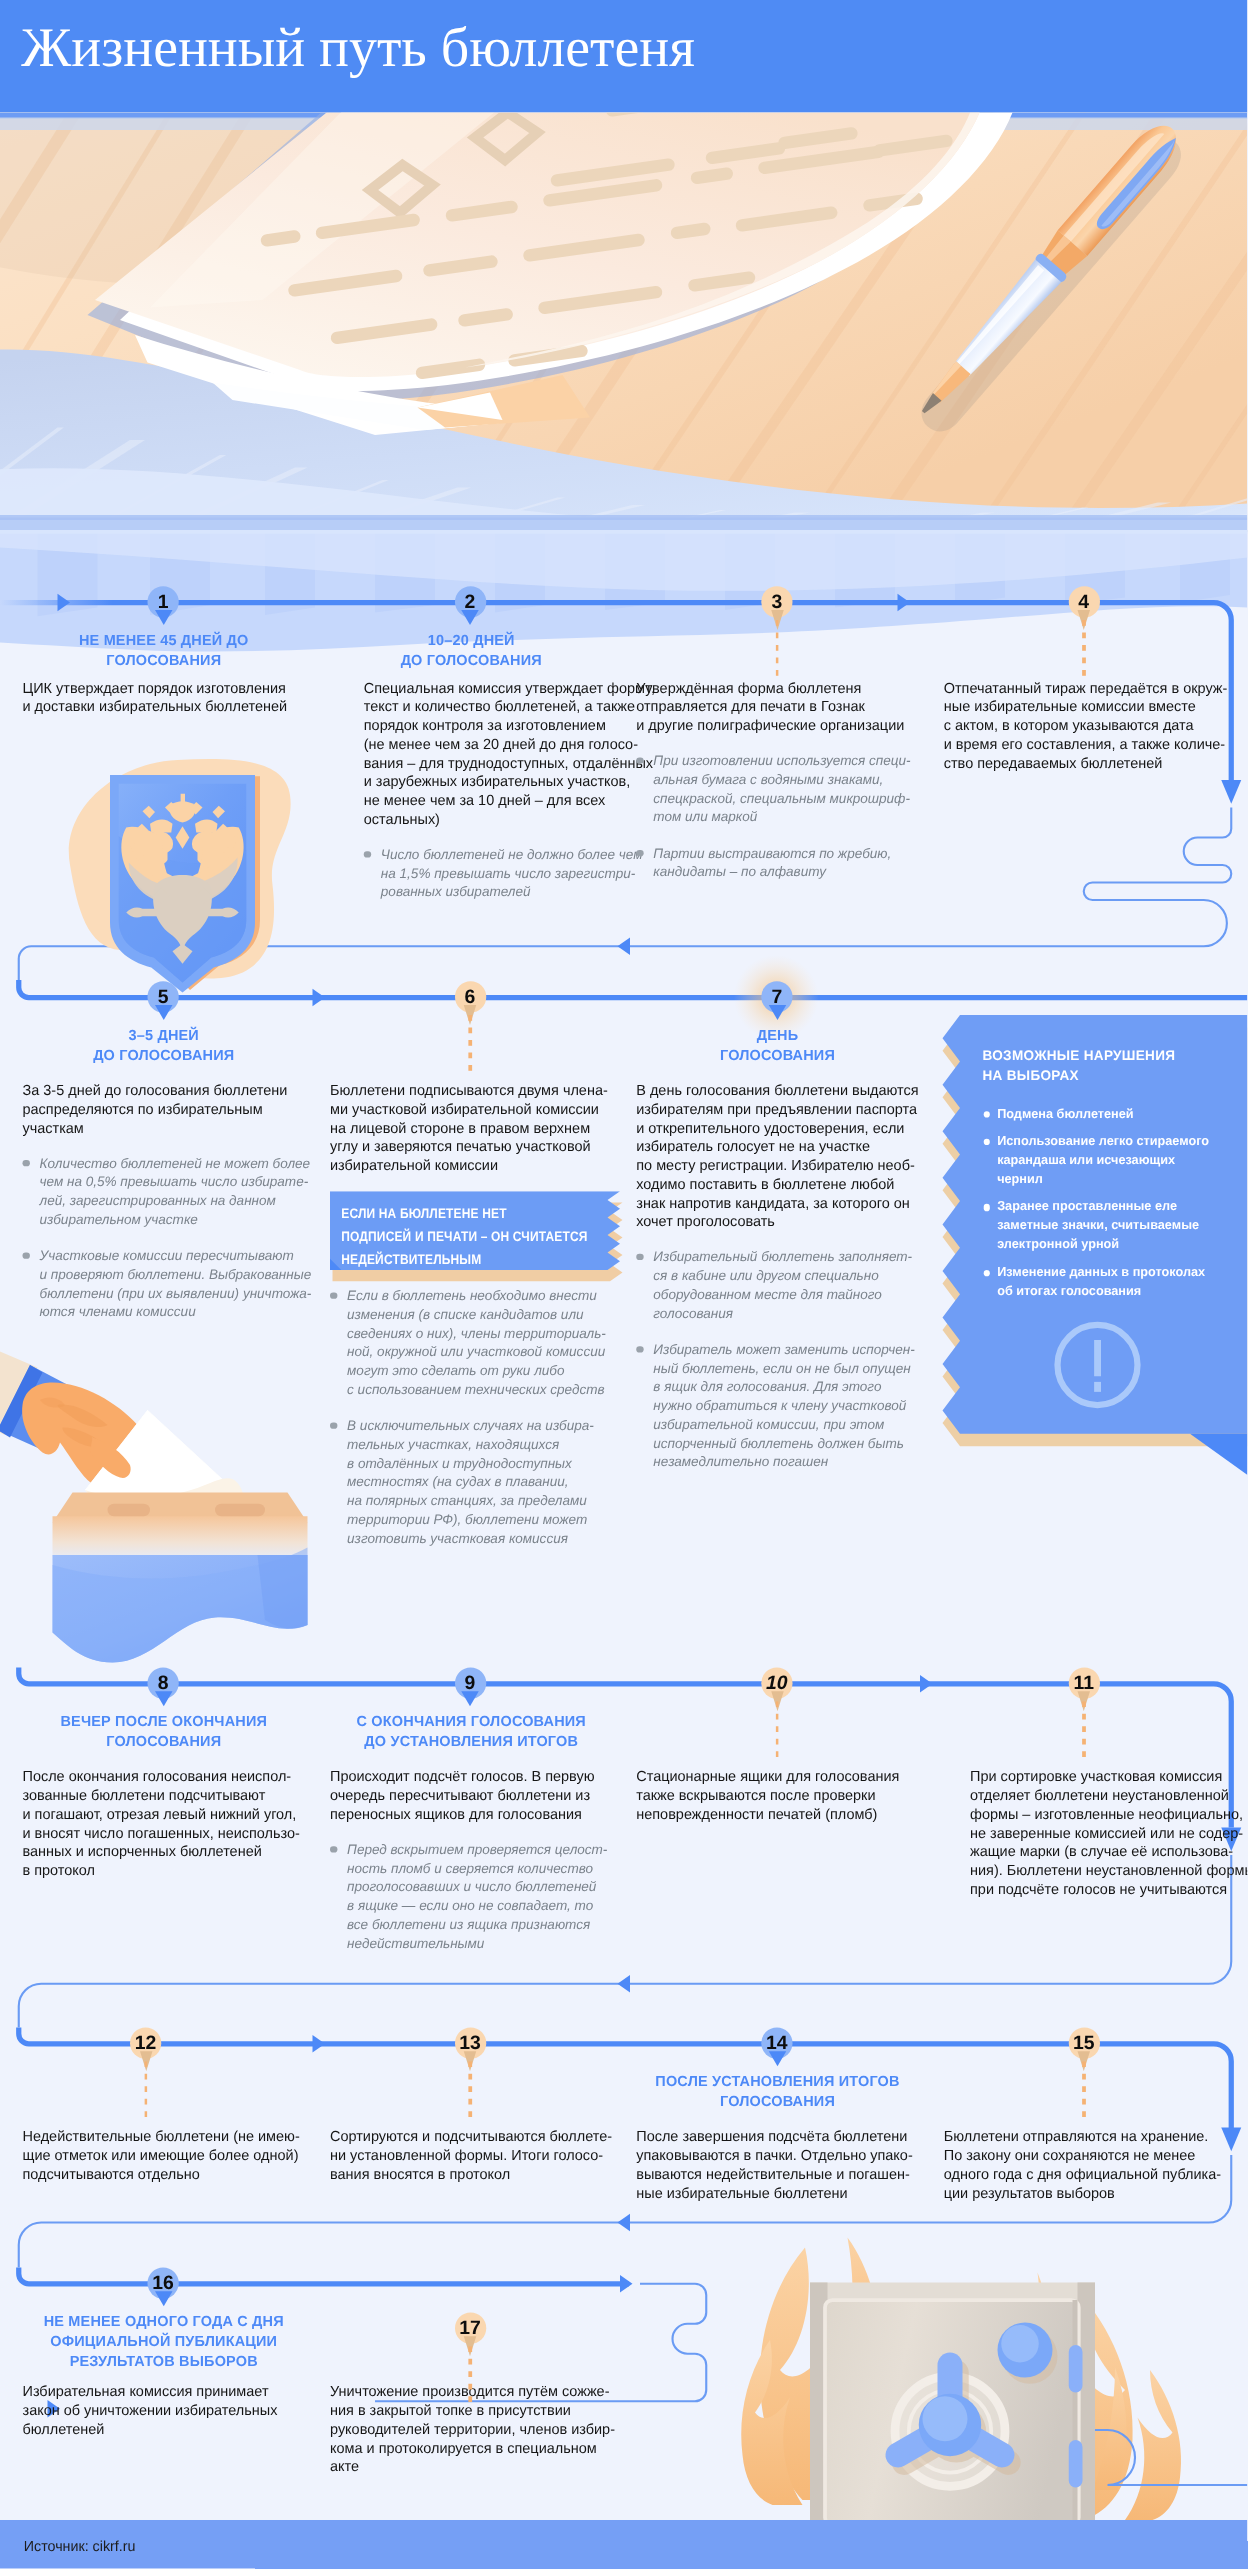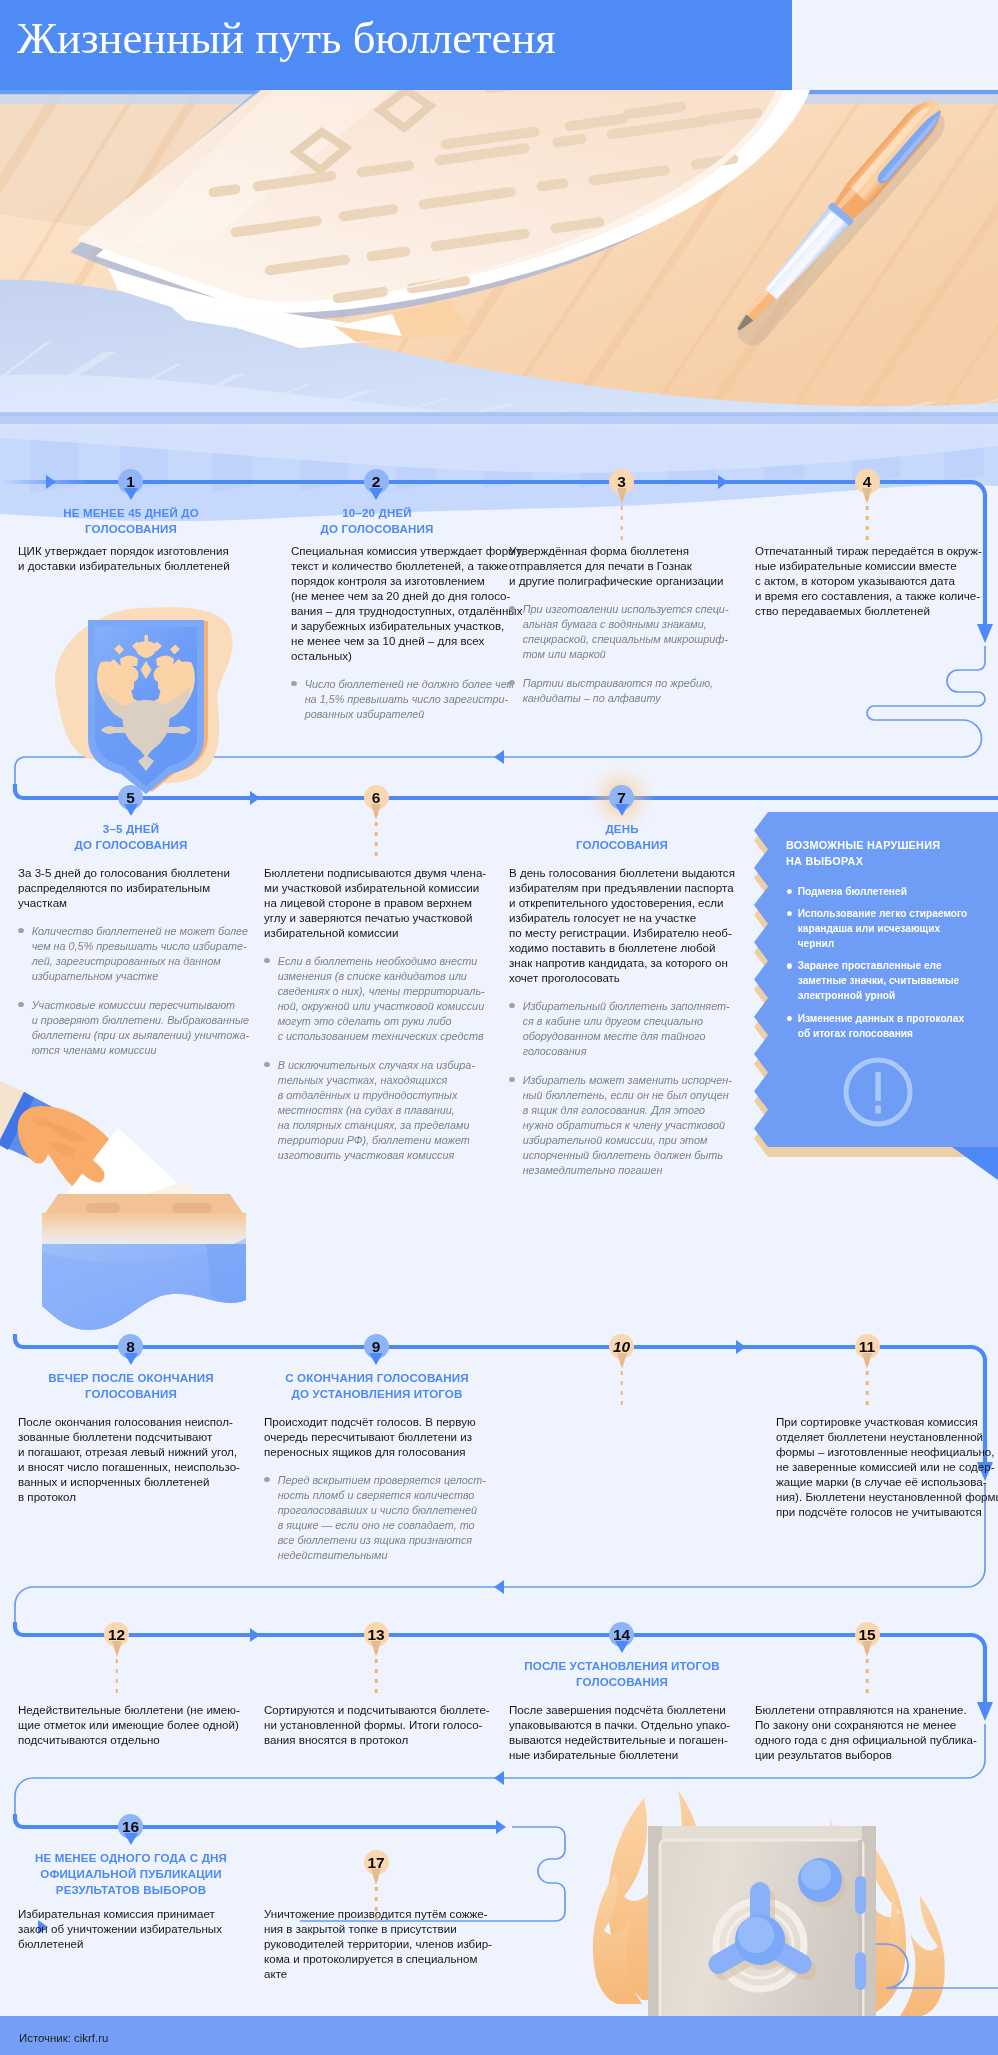--- a/index.html
+++ b/index.html
@@ -1,21 +1,21 @@
 <!DOCTYPE html>
 <html lang="ru"><head>
 <meta charset="utf-8">
 <title>Жизненный путь бюллетеня</title>
 <style>
   html,body{margin:0;padding:0;}
   body{width:998px;height:2055px;background:#eff3fd;font-family:"Liberation Sans",sans-serif;overflow:hidden;}
   .page{position:relative;width:998px;height:2055px;overflow:hidden;background:#eff3fd;}
 
   
-  .hdr{position:absolute;left:0;top:0;width:792px;height:90px;background:#4f8bf4;}
+  .hdr{position:absolute;left:0;top:0;width:998px;height:90px;background:#4f8bf4;}
   .hdr-title{position:absolute;left:17px;top:16px;font-family:"Liberation Serif",serif;
              font-size:44.7px;line-height:44px;color:#fff;white-space:nowrap;font-weight:400;}
 
   
   .hero{position:absolute;left:0;top:90px;width:998px;height:336px;overflow:hidden;}
   svg.abs{position:absolute;left:0;top:0;overflow:visible;}
   .col{position:absolute;width:232px;}
   #tl{position:absolute;left:0;top:0;width:998px;height:2055px;}
   .lbl{position:absolute;font-size:11.7px;font-weight:bold;color:#4d89f7;line-height:16px;
        text-align:center;white-space:pre-line;width:238px;transform:scaleX(.990);
@@ -597,20 +597,30 @@
 ются членами комиссии</li>
         </ul>
       </div>
       <div class="mk orange" style="left: 363.5px; top: 785px;"><span class="tri"></span><span style="position: relative; z-index: 2;">6</span><span class="dots"></span></div>
       <div class="col" style="left: 263.5px; top: 864.5px;">
         <div class="body">Бюллетени подписываются двумя члена-
 ми участковой избирательной комиссии
 на лицевой стороне в правом верхнем
 углу и заверяются печатью участковой
 избирательной комиссии</div>
+        <div class="callout-box">
+          <svg class="cbg" width="240" height="76" viewBox="0 0 240 76">
+            <path d="M2 9 L234 9 L224 16 L234 23 L224 30 L234 37 L224 44 L234 51 L224 58 L234 65 L224 72 L2 72 Z" fill="#f0cda4"></path>
+            <path d="M0 0 L232 0 L222 7 L232 14 L222 21 L232 28 L222 35 L232 42 L222 49 L232 56 L222 63 L0 63 Z" fill="#6c9cf5"></path>
+            <path d="M0 54 L9 63 L0 63 Z" fill="#4d89f7"></path>
+          </svg>
+          <span class="callout-txt">ЕСЛИ НА БЮЛЛЕТЕНЕ НЕТ
+ПОДПИСЕЙ И ПЕЧАТИ – ОН СЧИТАЕТСЯ
+НЕДЕЙСТВИТЕЛЬНЫМ</span>
+        </div>
         <ul class="bl">
           <li>Если в бюллетень необходимо внести
 изменения (в списке кандидатов или
 сведениях о них), члены территориаль-
 ной, окружной или участковой комиссии
 могут это сделать от руки либо
 с использованием технических средств</li>
           <li>В исключительных случаях на избира-
 тельных участках, находящихся
 в отдалённых и труднодоступных
@@ -667,20 +677,25 @@
         <ul class="bl">
           <li>Перед вскрытием проверяется целост-
 ность пломб и сверяется количество
 проголосовавших и число бюллетеней
 в ящике — если оно не совпадает, то
 все бюллетени из ящика признаются
 недействительными</li>
         </ul>
       </div>
       <div class="mk orange" style="left: 609px; top: 1334px;"><span class="tri"></span><span style="position: relative; z-index: 2; font-style: italic;">10</span><span class="dots"></span></div>
+      <div class="col" style="left: 509px; top: 1413.5px;">
+        <div class="body">Стационарные ящики для голосования
+также вскрываются после проверки
+неповрежденности печатей (пломб)</div>
+      </div>
       <div class="mk orange" style="left: 854.5px; top: 1334px;"><span class="tri"></span><span style="position: relative; z-index: 2;">11</span><span class="dots"></span></div>
       <div class="col" style="left: 776px; top: 1413.5px;">
         <div class="body">При сортировке участковая комиссия
 отделяет бюллетени неустановленной
 формы – изготовленные неофициально,
 не заверенные комиссией или не содер-
 жащие марки (в случае её использова-
 ния). Бюллетени неустановленной формы
 при подсчёте голосов не учитываются</div>
       </div>

